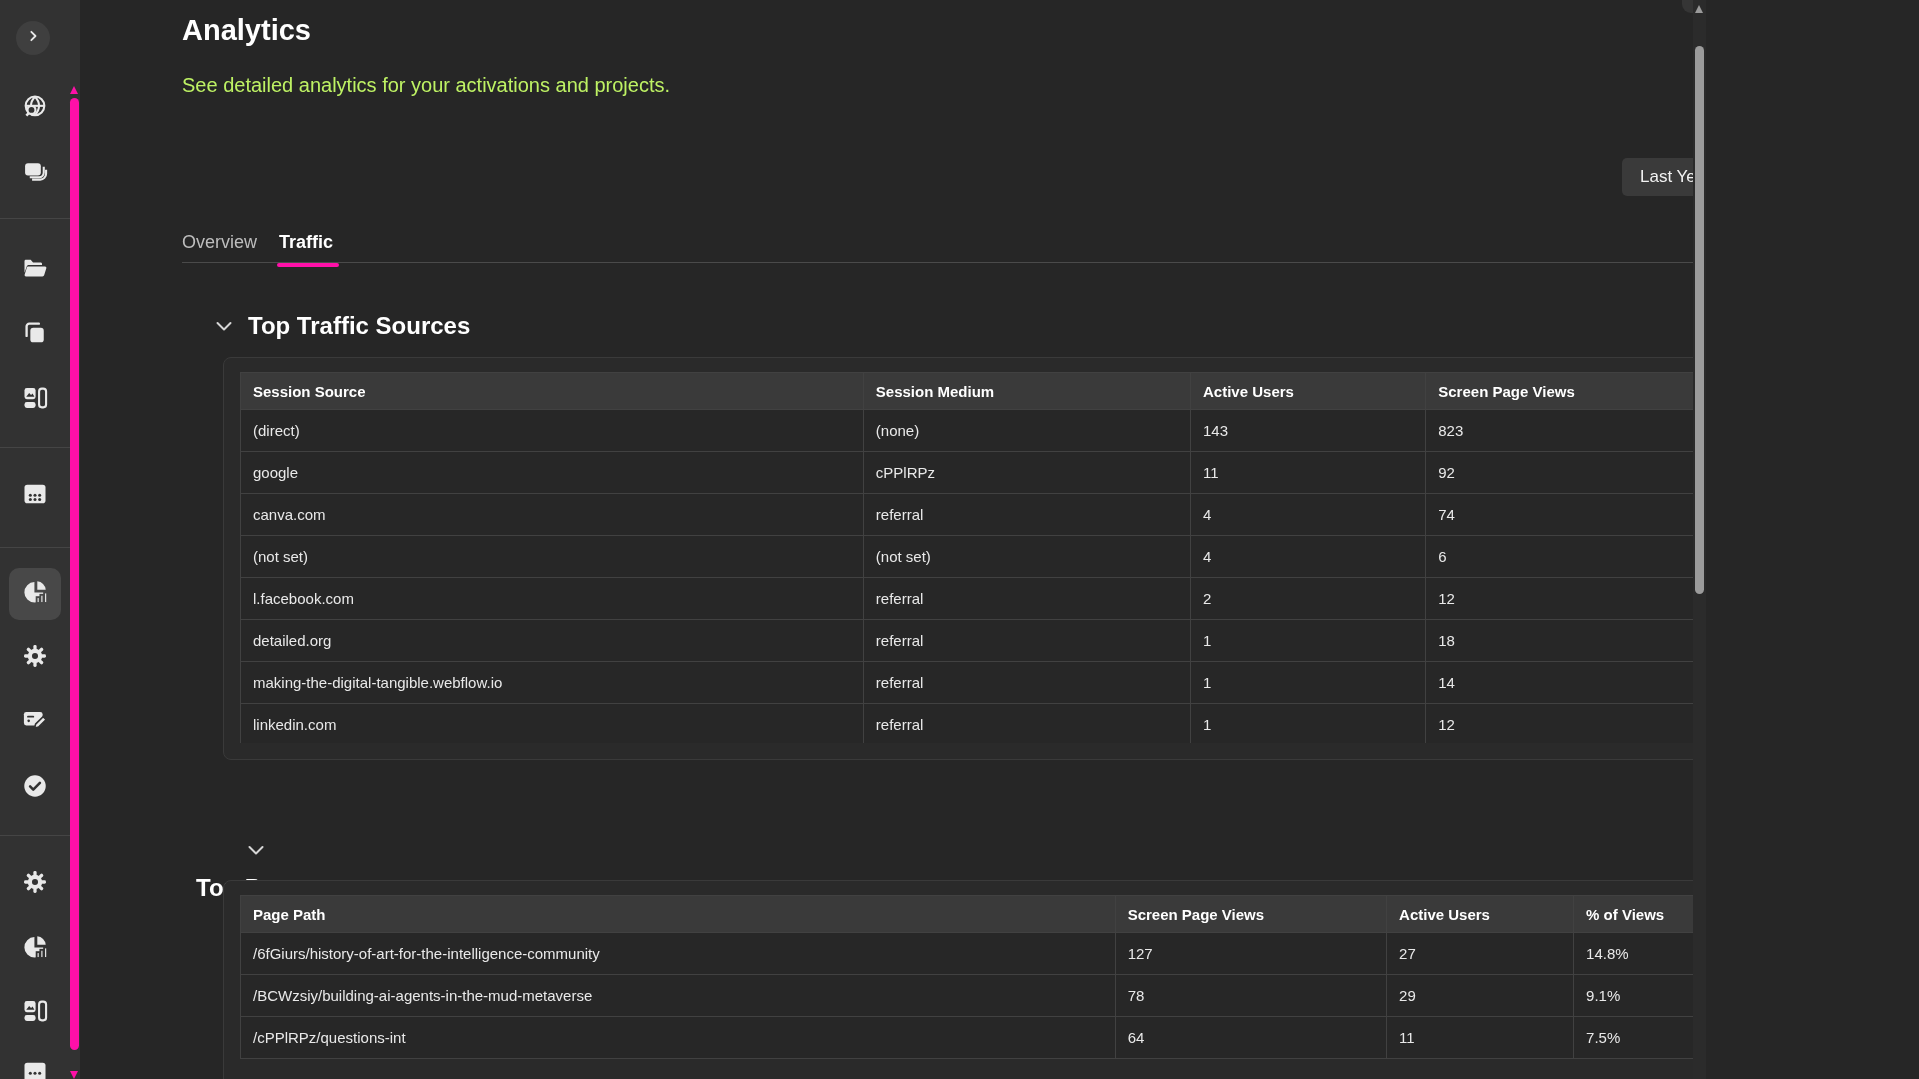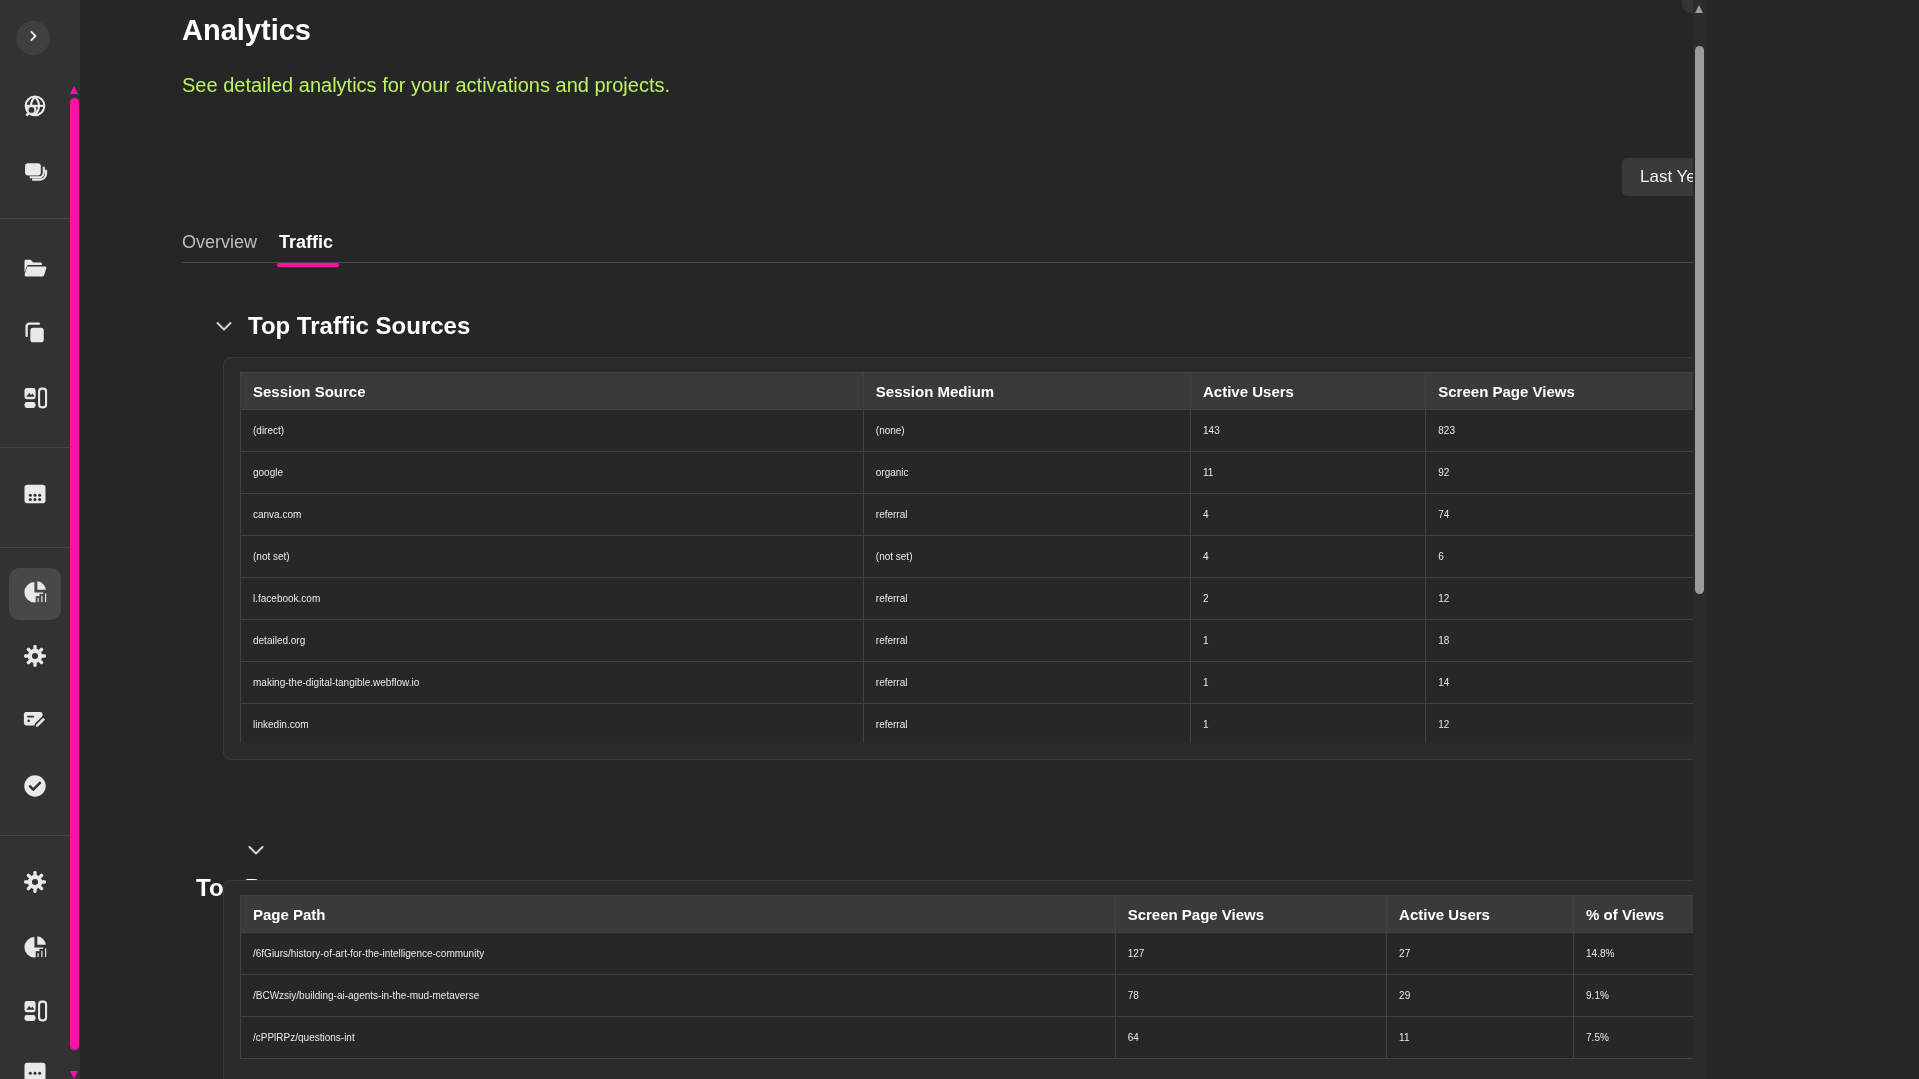--- a/index.html
+++ b/index.html
@@ -60,21 +60,21 @@
   
   .section-header{position:absolute;display:flex;align-items:center;gap:12px;}
   .section-header .chev{width:24px;height:24px;cursor:pointer;display:flex;align-items:center;justify-content:center;}
   .section-title{font-size:24px;font-weight:600;color:#fff;}
 
   .card{position:absolute;left:210px;width:1560px;background:var(--card-bg);border:1px solid #3a3a3a;border-radius:8px;margin-left:13px;}
   .card-inner{position:absolute;left:16px;top:14px;right:33px;bottom:16px;overflow:hidden;}
 
   table.data-table{width:100%;border-collapse:collapse;table-layout:fixed;}
   table.data-table th{height:37px;background:var(--head-bg);text-align:left;font-size:15px;font-weight:700;color:#fff;padding:0 12px;border:1px solid var(--grid);}
-  table.data-table td{height:42px;background:var(--row-bg);font-size:10px;color:#e9e9e9;padding:0 12px;border:1px solid var(--grid);white-space:nowrap;overflow:hidden;}
+  table.data-table td{height:42px;background:var(--row-bg);font-size:15px;color:#e9e9e9;padding:0 12px;border:1px solid var(--grid);white-space:nowrap;overflow:hidden;}
 
   
   .card-scroll{position:absolute;right:9px;top:14px;width:9px;bottom:16px;background:#242424;}
   .card-scroll .tri-up{position:absolute;left:0;top:0;width:0;height:0;border-left:4.5px solid transparent;border-right:4.5px solid transparent;border-bottom:8px solid var(--accent);}
   .card-scroll .thumb{position:absolute;left:0;top:11px;width:9px;background:var(--accent);border-radius:5px;}
   .card-scroll .tri-down{position:absolute;left:0;bottom:0;width:0;height:0;border-left:4.5px solid transparent;border-right:4.5px solid transparent;border-top:8px solid var(--accent);}
 </style>
 </head>
 <body>
 
@@ -335,21 +335,21 @@
           </thead>
         <tbody>
             <tr>
               <td>(direct)</td>
               <td>(none)</td>
               <td>143</td>
               <td>823</td>
             </tr>
             <tr>
               <td>google</td>
-              <td>organic</td>
+              <td>cPPlRPz</td>
               <td>11</td>
               <td>92</td>
             </tr>
             <tr>
               <td>canva.com</td>
               <td>referral</td>
               <td>4</td>
               <td>74</td>
             </tr>
             <tr>

